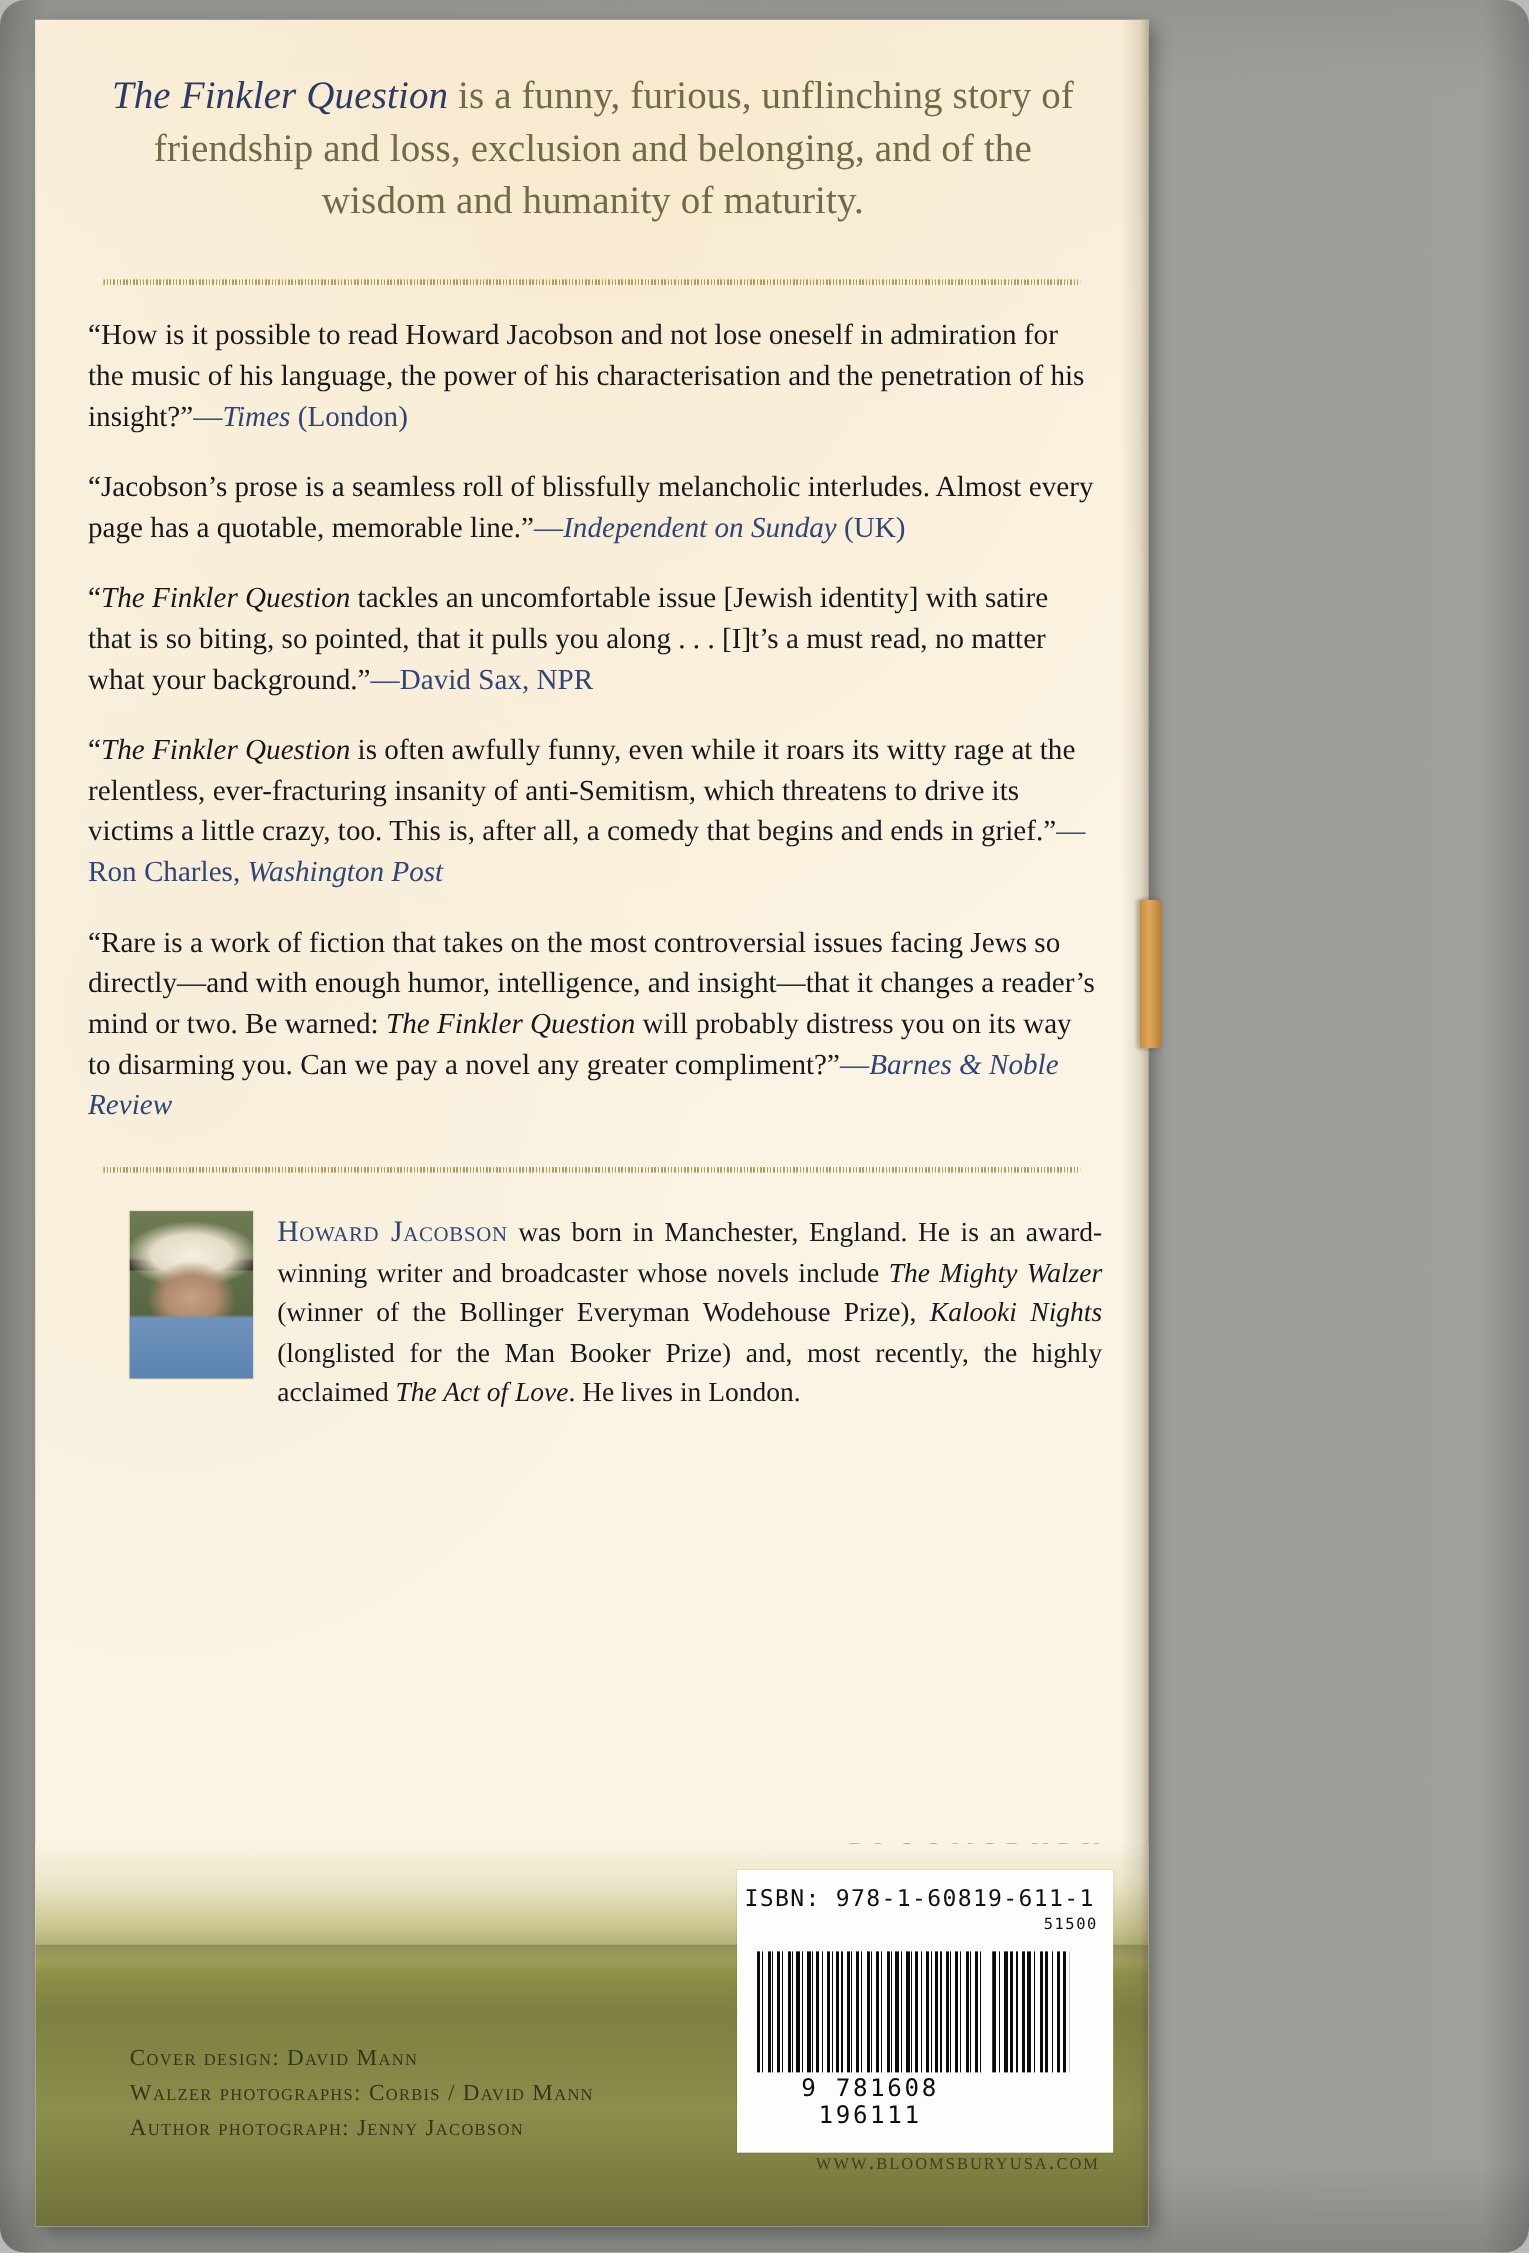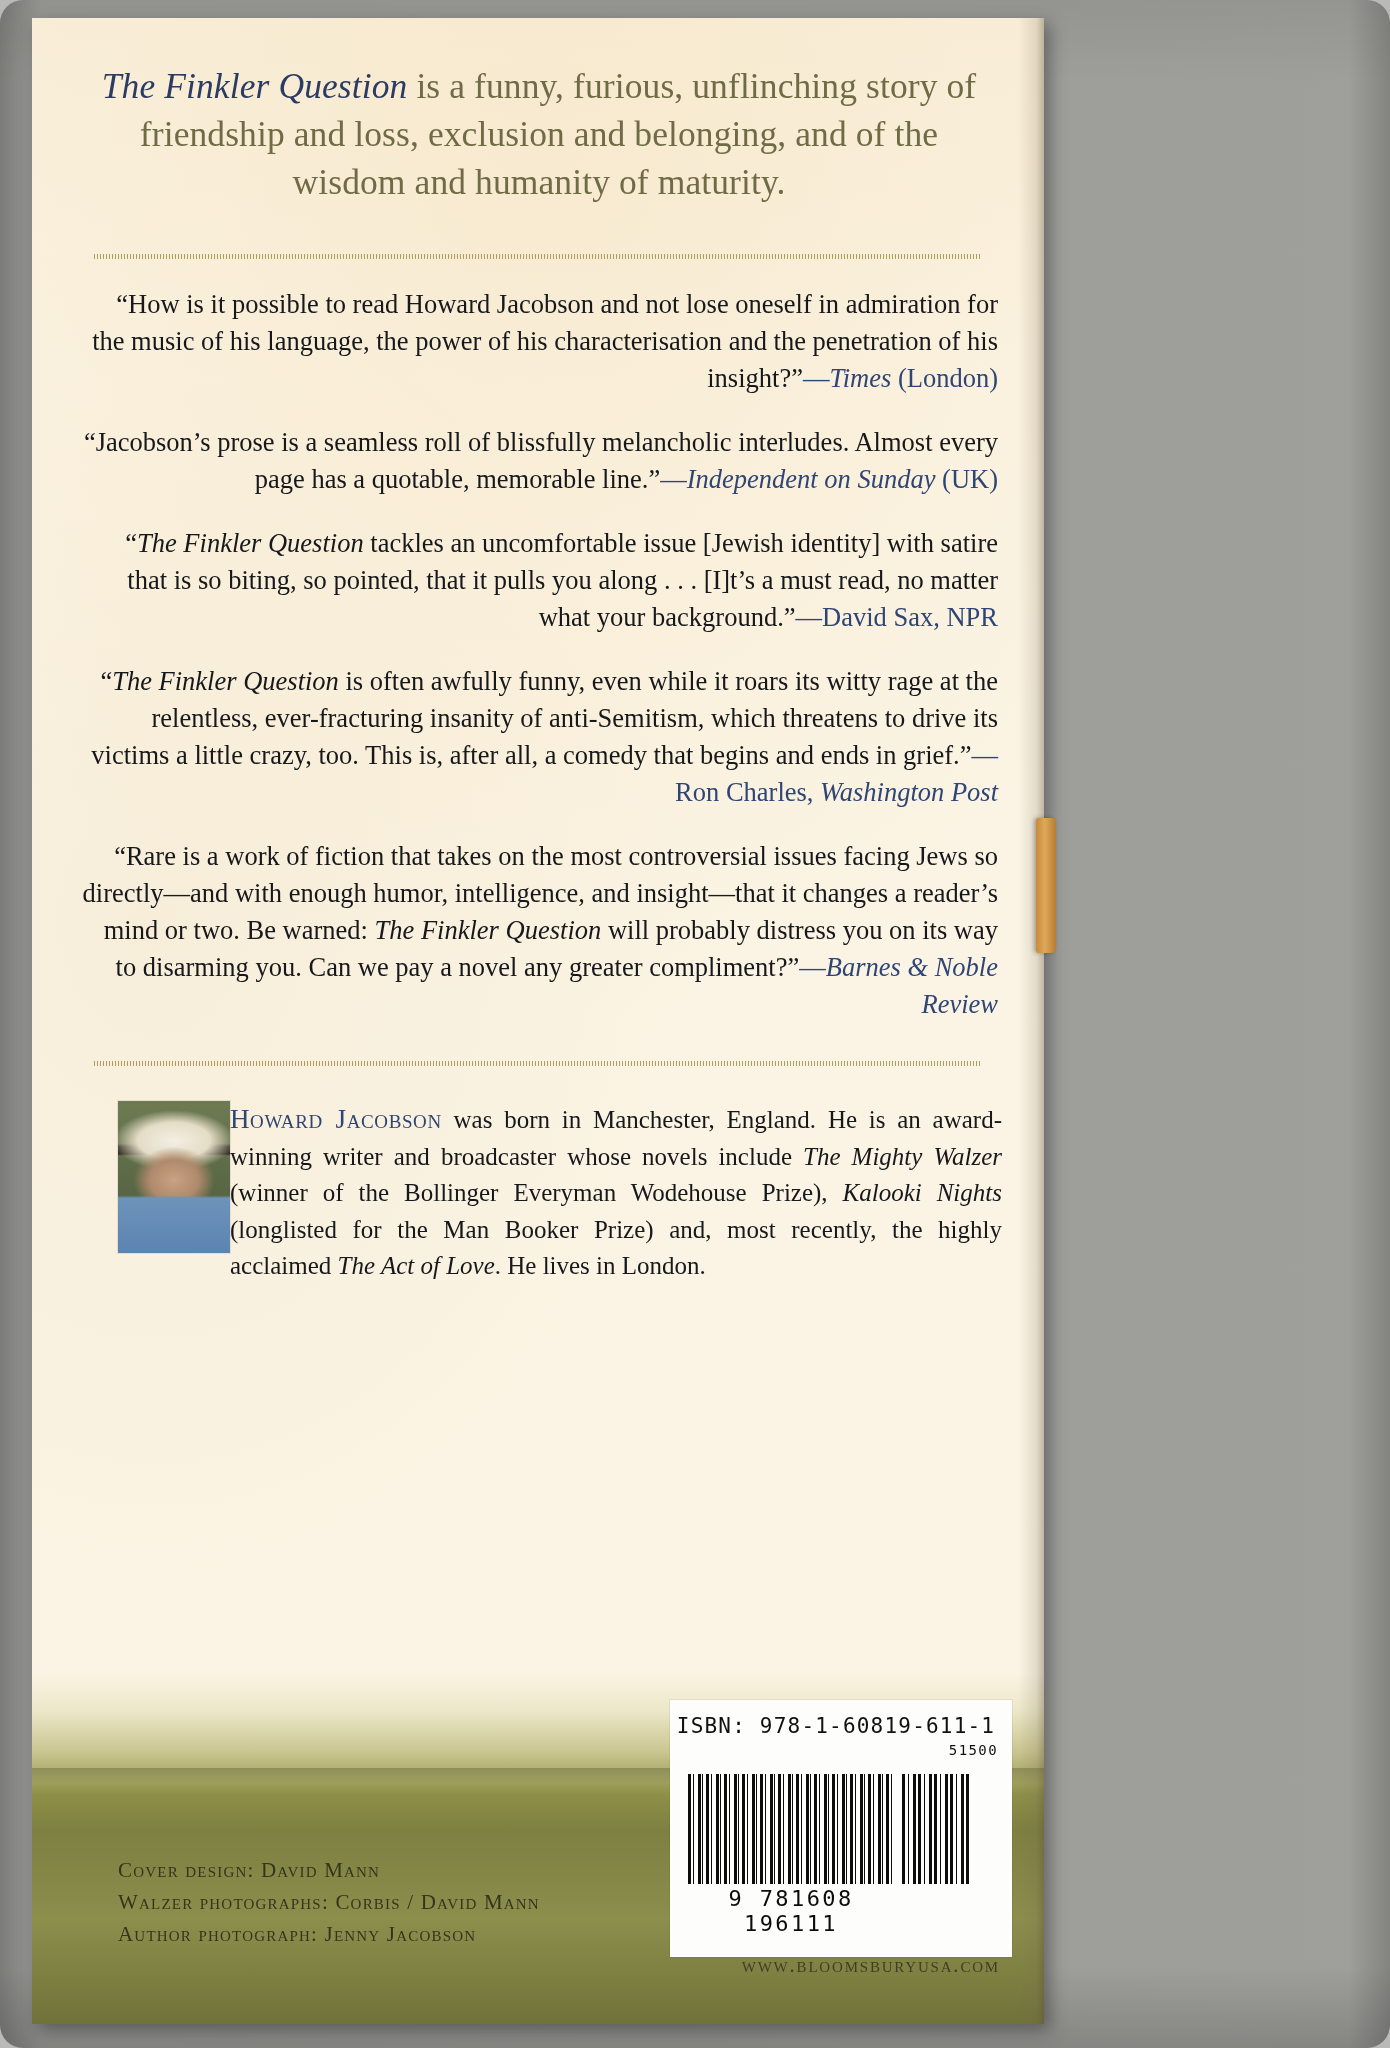--- a/index.html
+++ b/index.html
@@ -132,21 +132,21 @@
   .rule.r2 { top: 1043px; }
 
   
   .blurbs {
     position: absolute;
     left: 48px;
     top: 268px;
     width: 918px;
   }
   .blurb {
-    text-align: right;
+    text-align: left;
     color: #16181c;
     font-size: 26.5px;
     line-height: 37px;
     margin-bottom: 27px;
   }
   .blurb .ital { font-style: italic; }
   .blurb .src {
     color: #2f4575;
   }
   .blurb .src-ital {
@@ -154,20 +154,21 @@
     font-style: italic;
   }
 
   
   .bio {
     position: absolute;
     left: 86px;
     top: 1083px;
     width: 884px;
     display: flex;
+    gap: 22px;
   }
   .author-photo {
     flex: 0 0 112px;
     width: 112px;
     height: 152px;
     background:
       
       linear-gradient(180deg, rgba(0,0,0,0) 0%, rgba(0,0,0,0) 62%, #6d93bb 64%, #5c84b0 100%),
       
       radial-gradient(ellipse 36% 22% at 50% 52%, #c9a184 0%, #b08a6c 60%, rgba(0,0,0,0) 100%),

